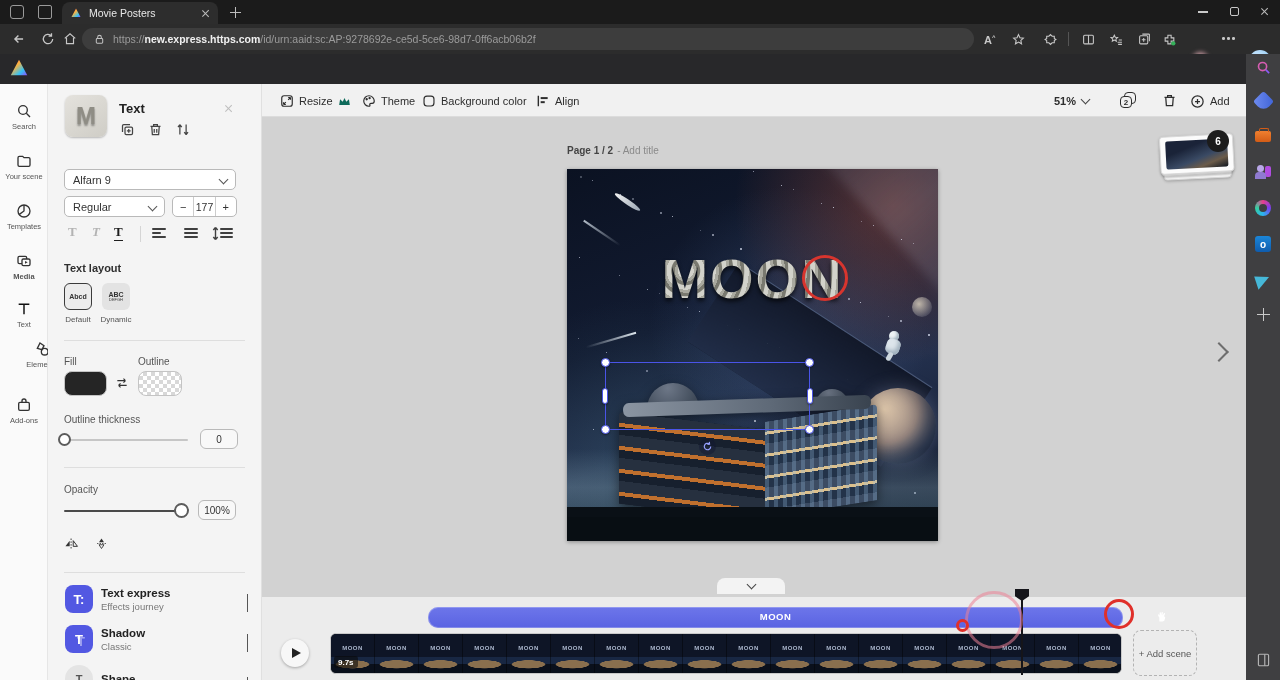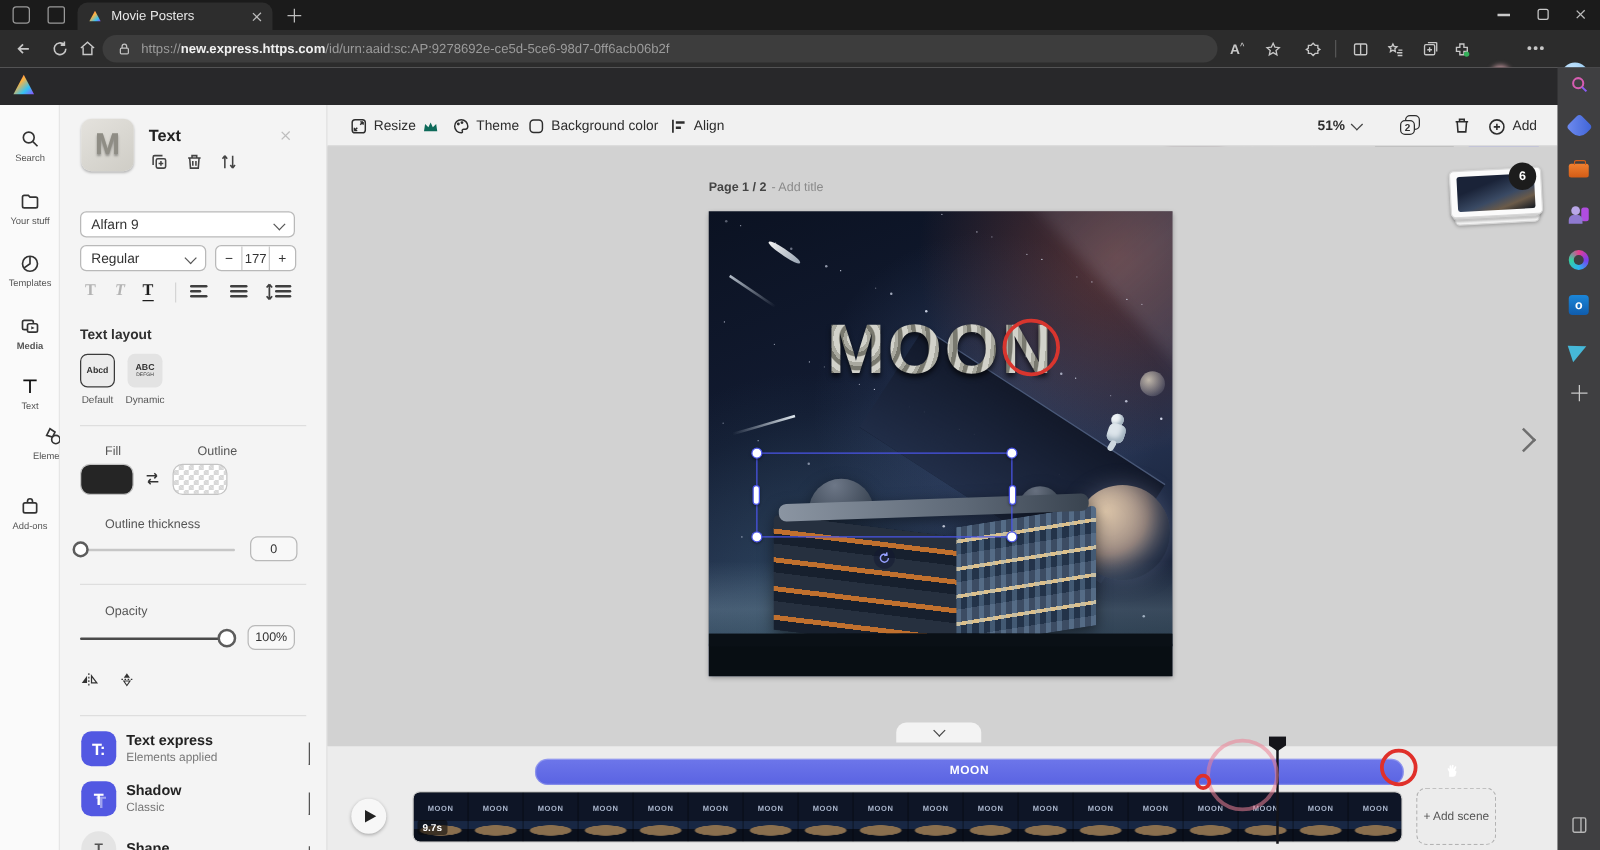--- a/index.html
+++ b/index.html
@@ -52,21 +52,21 @@
   .ptitle{position:absolute;left:71px;top:17px;font-size:13px;font-weight:bold;color:#222;}
   .picon{position:absolute;top:38px;color:#444;}
   .select{position:absolute;background:#fff;border:1px solid #b9b9b9;border-radius:5px;display:flex;align-items:center;justify-content:space-between;padding:0 8px;font-size:11px;color:#333;}
   .stepper{position:absolute;left:124px;top:112px;width:65px;height:21px;display:flex;border:1px solid #b9b9b9;border-radius:5px;background:#fff;overflow:hidden;}
   .stepper>div{flex:1;display:flex;align-items:center;justify-content:center;font-size:11px;color:#333;}
   .stepper .mid{border-left:1px solid #ccc;border-right:1px solid #ccc;font-size:10.5px;}
   .fmt{position:absolute;top:140px;font-size:13px;color:#b3b3b3;font-family:"Liberation Serif",serif;font-weight:bold;}
   .bars{position:absolute;top:144px;display:flex;flex-direction:column;gap:2.4px;}
   .bars i{height:1.6px;background:#3f3f3f;border-radius:1px;}
   .sec-label{position:absolute;font-size:11px;font-weight:bold;color:#2f2f2f;}
-  .small-label{position:absolute;font-size:10px;color:#555;margin-left:20px;}
+  .small-label{position:absolute;font-size:10px;color:#555;}
   .tile{position:absolute;top:199px;width:28px;height:27px;border-radius:6px;background:#ececec;display:flex;align-items:center;justify-content:center;color:#333;}
   .tile-label{position:absolute;top:231px;font-size:8px;color:#555;width:40px;text-align:center;}
   .divider{position:absolute;left:16px;width:181px;height:1px;background:#dedede;}
   .swatch{position:absolute;top:287px;height:25px;border-radius:8px;border:1px solid #c4c4c4;}
   .checker{background:
     linear-gradient(45deg,#d8d8d8 25%,transparent 25%,transparent 75%,#d8d8d8 75%),
     linear-gradient(45deg,#d8d8d8 25%,#fff 25%,#fff 75%,#d8d8d8 75%);
     background-size:8px 8px;background-position:0 0,4px 4px;}
   .slider-track{position:absolute;height:2px;background:#c6c6c6;border-radius:1px;}
   .slider-thumb{position:absolute;width:13px;height:13px;border-radius:50%;background:#fff;border:2px solid #5c5c5c;}
@@ -312,21 +312,21 @@
       <svg width="16" height="16" viewBox="0 0 24 24" fill="none" stroke="#333" stroke-width="2">
           <circle cx="10.5" cy="10.5" r="6.5"></circle>
           <path d="M15.5 15.5 L21 21"></path>
         </svg>
       <span>Search</span>
     </div>
     <div class="rail-item" style="top:60px;">
       <svg width="16" height="16" viewBox="0 0 24 24" fill="none" stroke="#333" stroke-width="2">
           <path d="M3 7 a2 2 0 0 1 2-2 h5 l2 2 h7 a2 2 0 0 1 2 2 v9 a2 2 0 0 1-2 2 H5 a2 2 0 0 1-2-2 Z"></path>
         </svg>
-      <span>Your stuff</span>
+      <span>Your scene</span>
     </div>
     <div class="rail-item" style="top:110px;">
       <svg width="16" height="16" viewBox="0 0 24 24" fill="none" stroke="#333" stroke-width="2">
           <circle cx="12" cy="12" r="9"></circle>
           <path d="M12 3 V12 L5 17"></path>
         </svg>
       <span>Templates</span>
     </div>
     <div class="rail-item" style="top:160px;font-weight:bold;">
       <svg width="16" height="16" viewBox="0 0 24 24" fill="none" stroke="#333" stroke-width="2">
@@ -453,21 +453,21 @@
         <path d="M3 12 H17" stroke="#333" stroke-width="1.4" stroke-dasharray="2 2"></path>
         <path d="M6 10 L14 10 L10 4 Z" fill="#333"></path>
         <path d="M6 14 L14 14 L10 20 Z" fill="none" stroke="#333" stroke-width="1.4"></path>
       </svg>
 
     <div class="divider" style="top:488px;"></div>
 
     <div class="fx-row" style="top:501px;">
       <div class="fx-icon">T:</div>
       <div class="fx-title">Text express</div>
-      <div class="fx-sub">Elements applied</div>
+      <div class="fx-sub">Effects journey</div>
       <div class="fx-chev"><span class="pchev"></span></div>
     </div>
     <div class="fx-row" style="top:541px;">
       <div class="fx-icon" style="text-shadow:2px 2px 0 rgba(255,255,255,.45);">T</div>
       <div class="fx-title">Shadow</div>
       <div class="fx-sub">Classic</div>
       <div class="fx-chev"><span class="pchev"></span></div>
     </div>
     <div class="fx-row" style="top:581px;">
       <div class="fx-icon" style="background:#e4e4e4;color:#555;border-radius:50%;font-size:11px;">T</div>

